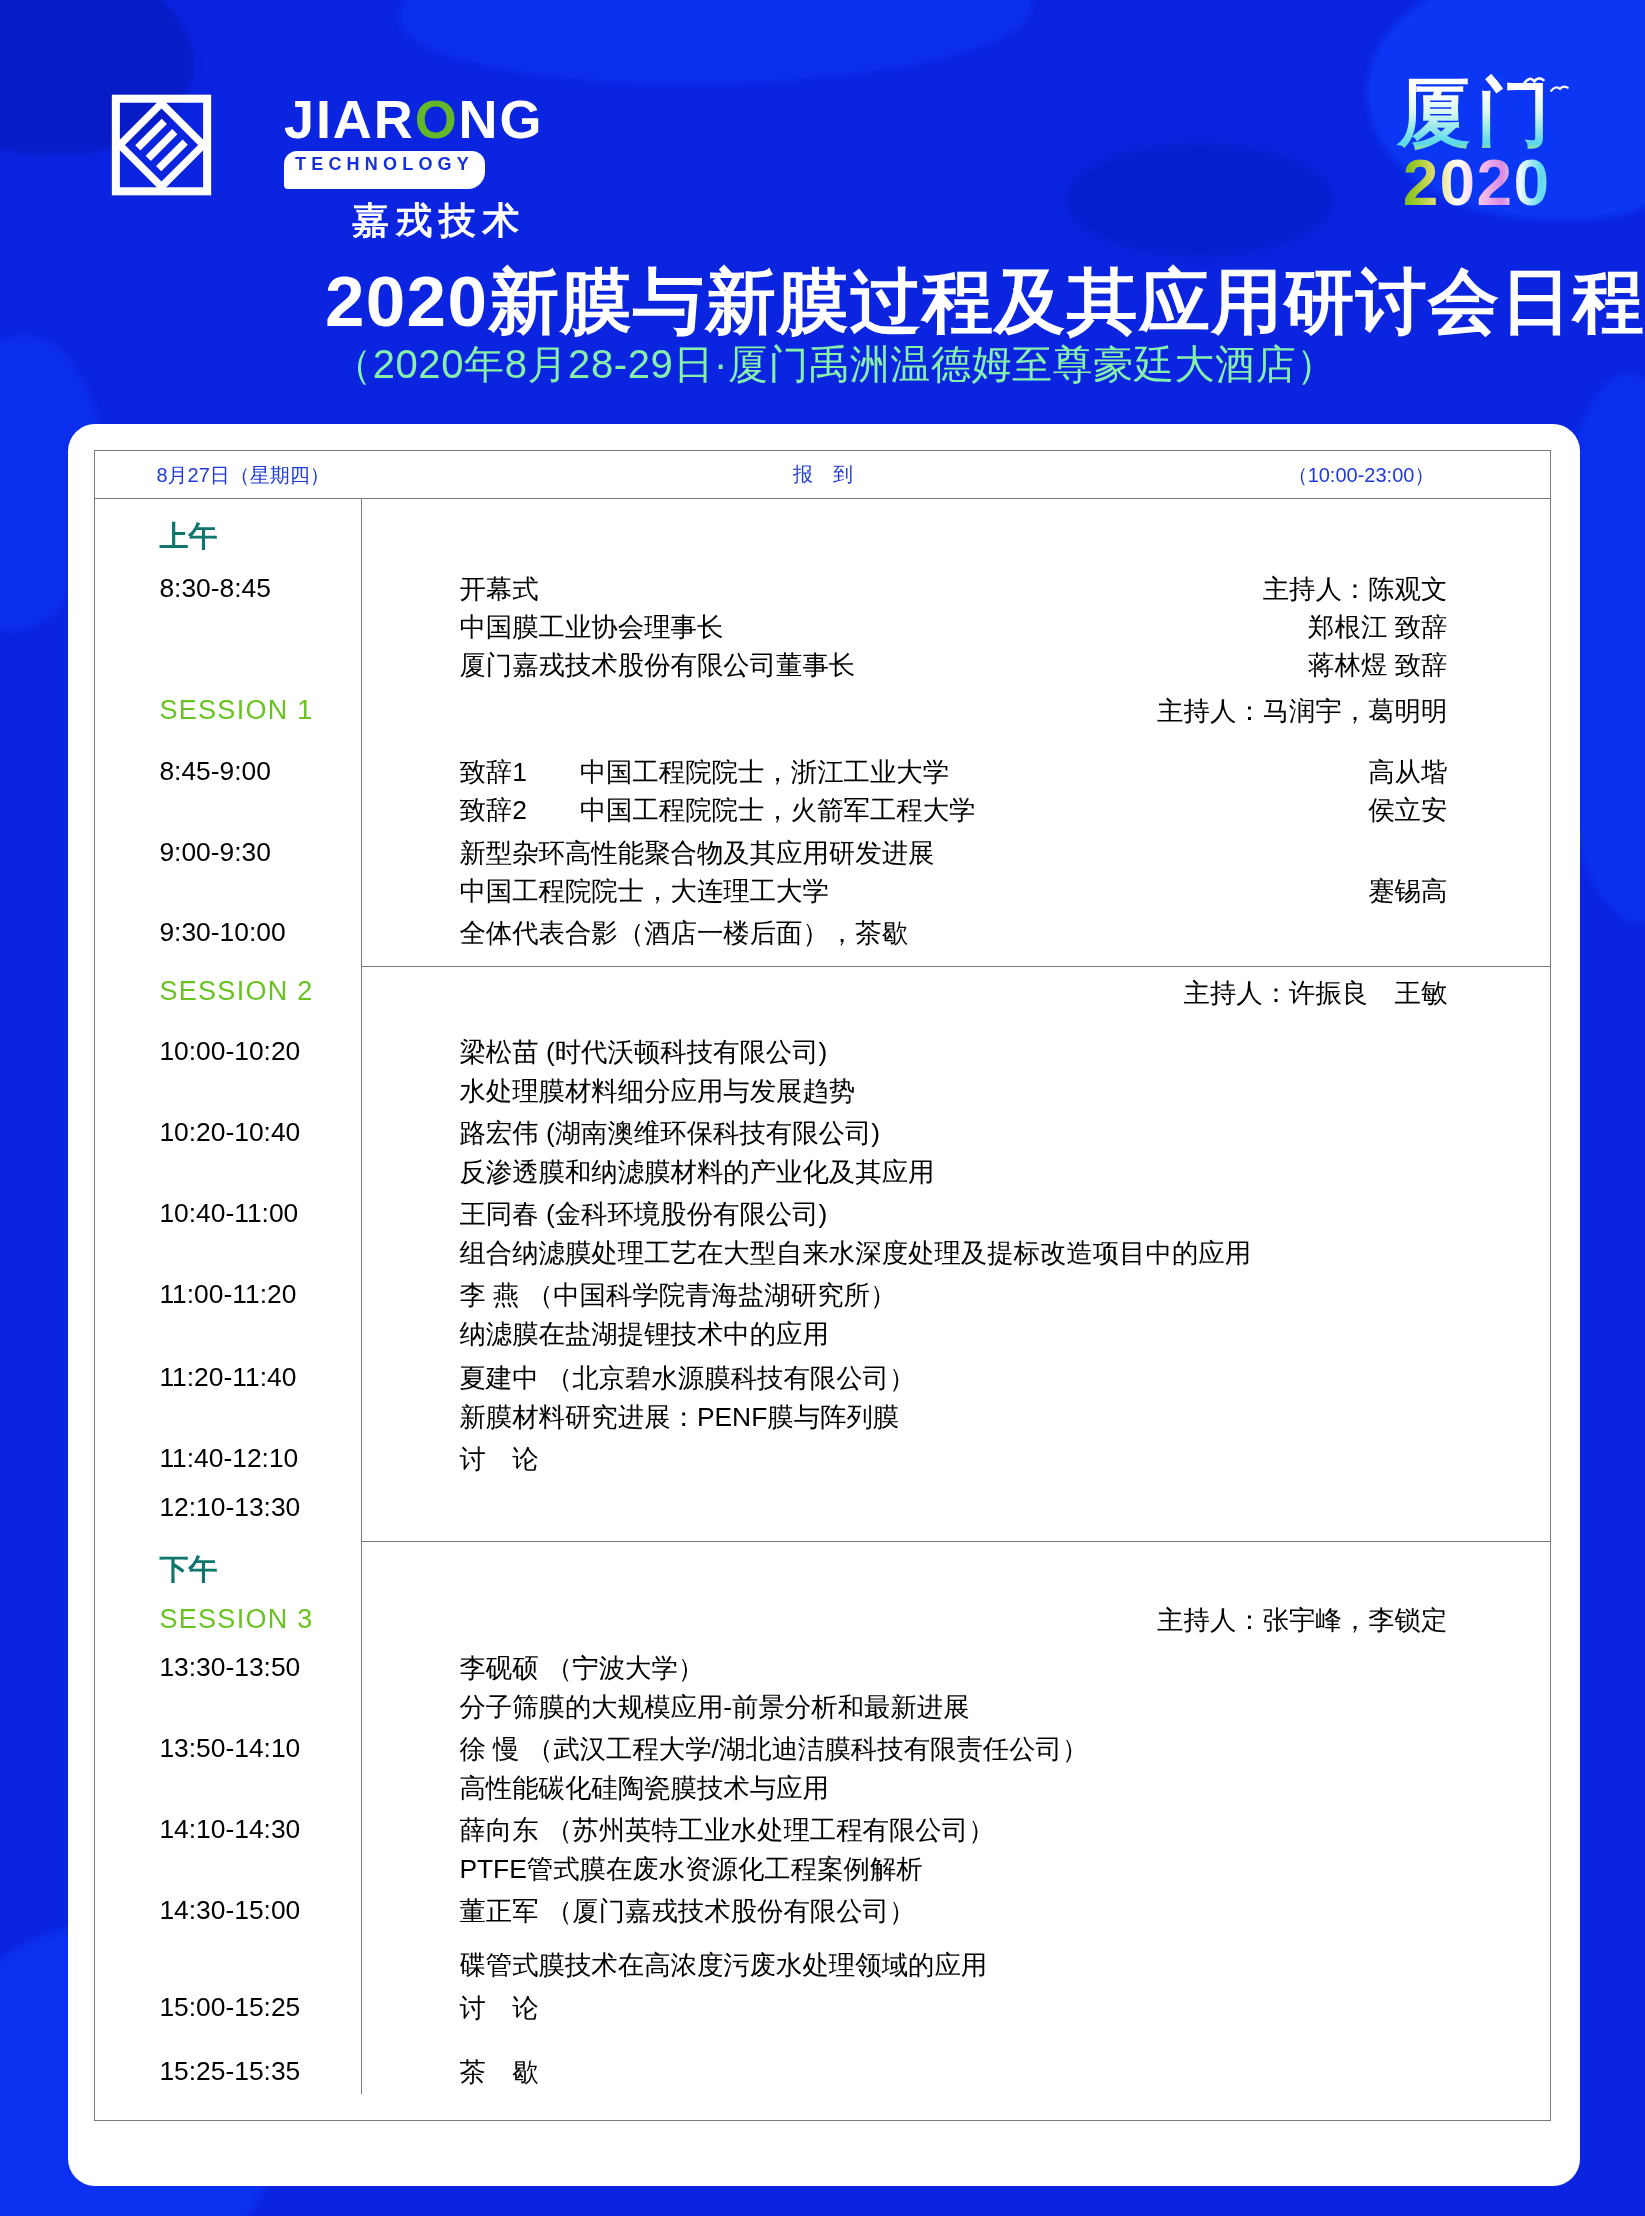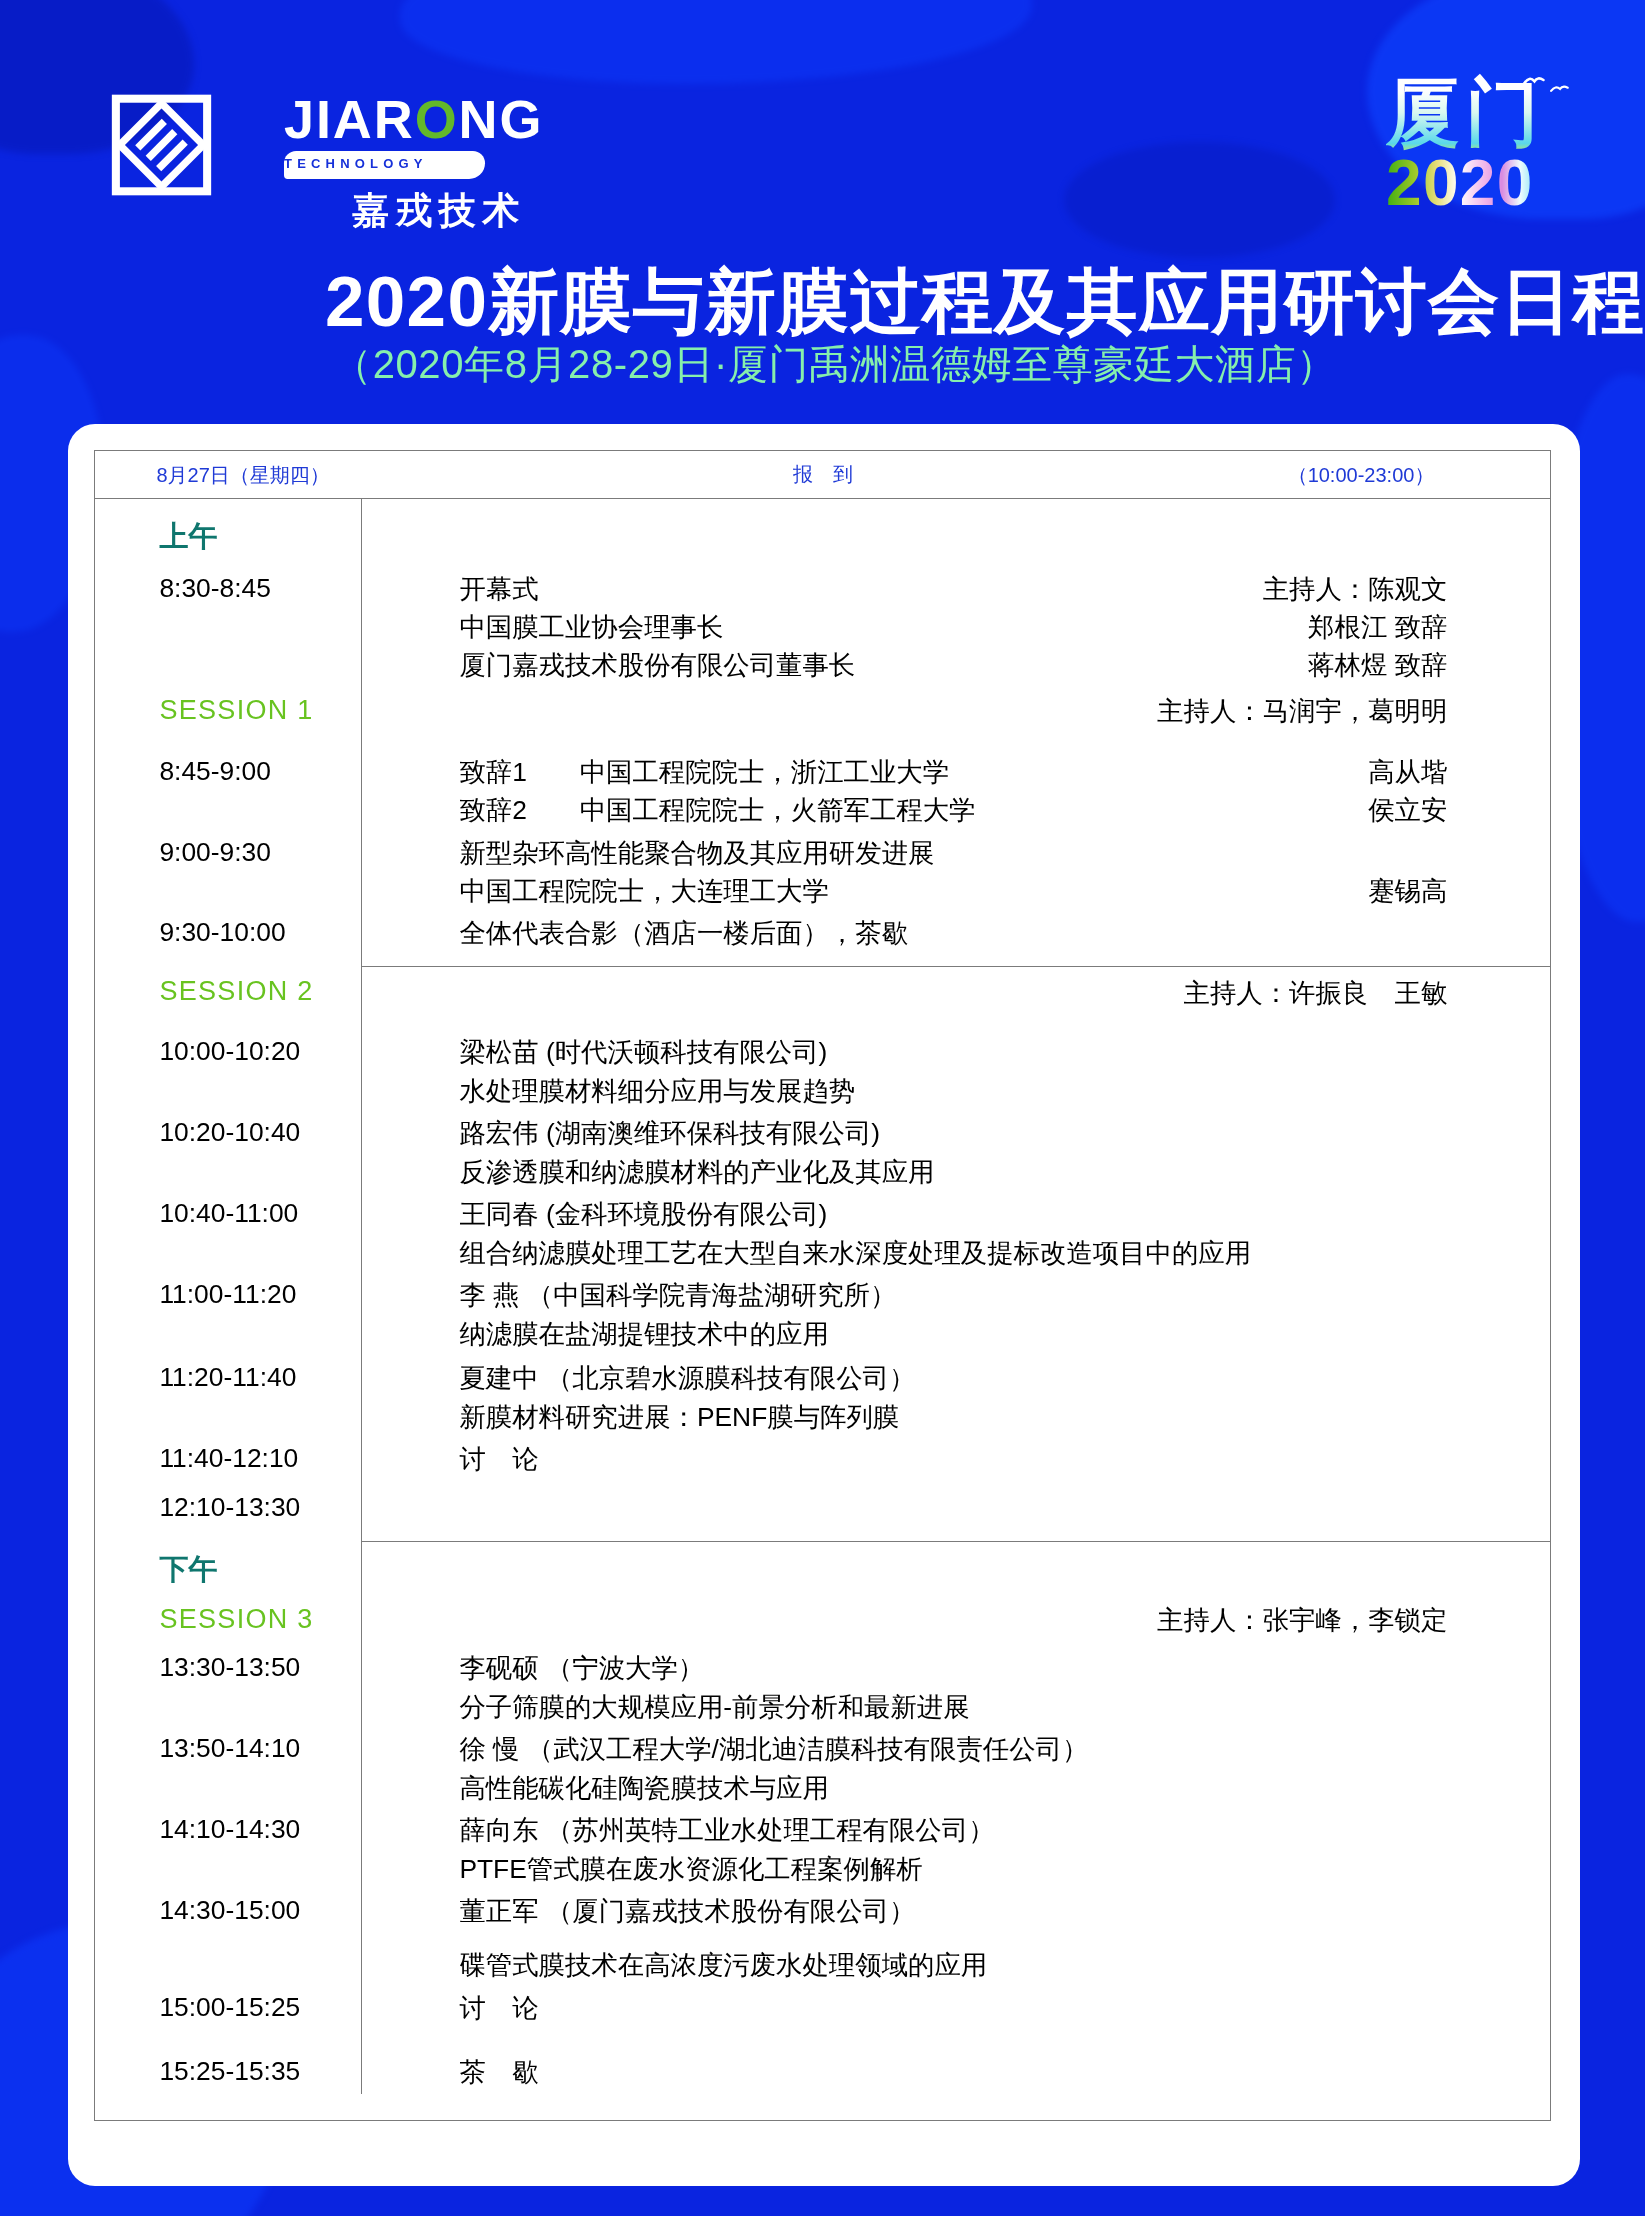--- a/index.html
+++ b/index.html
@@ -16,26 +16,26 @@
   .b4 { left:1548px; top:374px;  width:168px;  height:548px; background:#0d3cff; opacity:.45; border-radius:48% 52% 46% 54%; }
   .b5 { left:-64px; top:335px;  width:168px;  height:297px; background:#0d3cff; opacity:.4;  border-radius:52% 48% 56% 44%; }
   .b6 { left:-77px; top:1922px; width:361px;  height:361px; background:#0d3cff; opacity:.5;  border-radius:55% 45% 50% 50%; }
   .b7 { left:1064px; top:142px;  width:271px;  height:116px; background:#0617b4; opacity:.35; border-radius:50%; }
 
   
   .mark { position:absolute; left:111px; top:94px; width:101px; height:102px; }
   .brand-text { position:absolute; left:284px; top:92px; }
   .brand-name { font-size:54px; font-weight:700; letter-spacing:1.9px; color:#ffffff; line-height:1; }
   .brand-name .o { color:#63b82a; }
-  .brand-banner { margin-top:5.2px; width:201px; height:28px; background:#ffffff; color:#1630d9;
-                  font-size:13px; font-weight:700; letter-spacing:5.2px; line-height:26px;
+  .brand-banner { margin-top:5.2px; width:201px; height:38px; background:#ffffff; color:#1630d9;
+                  font-size:18px; font-weight:700; letter-spacing:5.2px; text-align:center; line-height:26px;
                   border-radius:13px 13px 17px 3.9px; }
   .brand-cn { margin-top:6.4px; padding-left:68px; font-size:37px; font-weight:700; letter-spacing:6.4px; color:#ffffff; }
 
-  .badge { position:absolute; left:1386px; top:72px; width:181px; }
+  .badge { position:absolute; left:1386px; top:72px; width:181px; text-align:center; }
   .birds { position:absolute; left:134px; top:1.3px; width:52px; height:23px; }
   .badge-city { font-size:74px; font-weight:900; letter-spacing:5.2px; line-height:1.1;
                 background:linear-gradient(180deg,#ffffff 22%,#d9f8f0 50%,#5ad8ea 88%,#bbe96a 100%);
                 -webkit-background-clip:text; background-clip:text; -webkit-text-fill-color:transparent; color:transparent; }
   .badge-year { margin-top:-2.6px; font-size:64px; font-weight:900; letter-spacing:1.3px; line-height:1;
                 background:linear-gradient(90deg,#3fae12 0%,#9cc829 16%,#e6de7a 28%,#ffffff 40%,#f0b4ea 55%,#d98ae0 64%,#eefcff 74%,#5fd8ef 86%,#ffffff 100%);
                 -webkit-background-clip:text; background-clip:text; -webkit-text-fill-color:transparent; color:transparent; }
 
   .title { position:absolute; left:0; top:255px; width:100%; text-align:right;
            color:#ffffff; font-size:71px; font-weight:900; letter-spacing:1.3px; }

